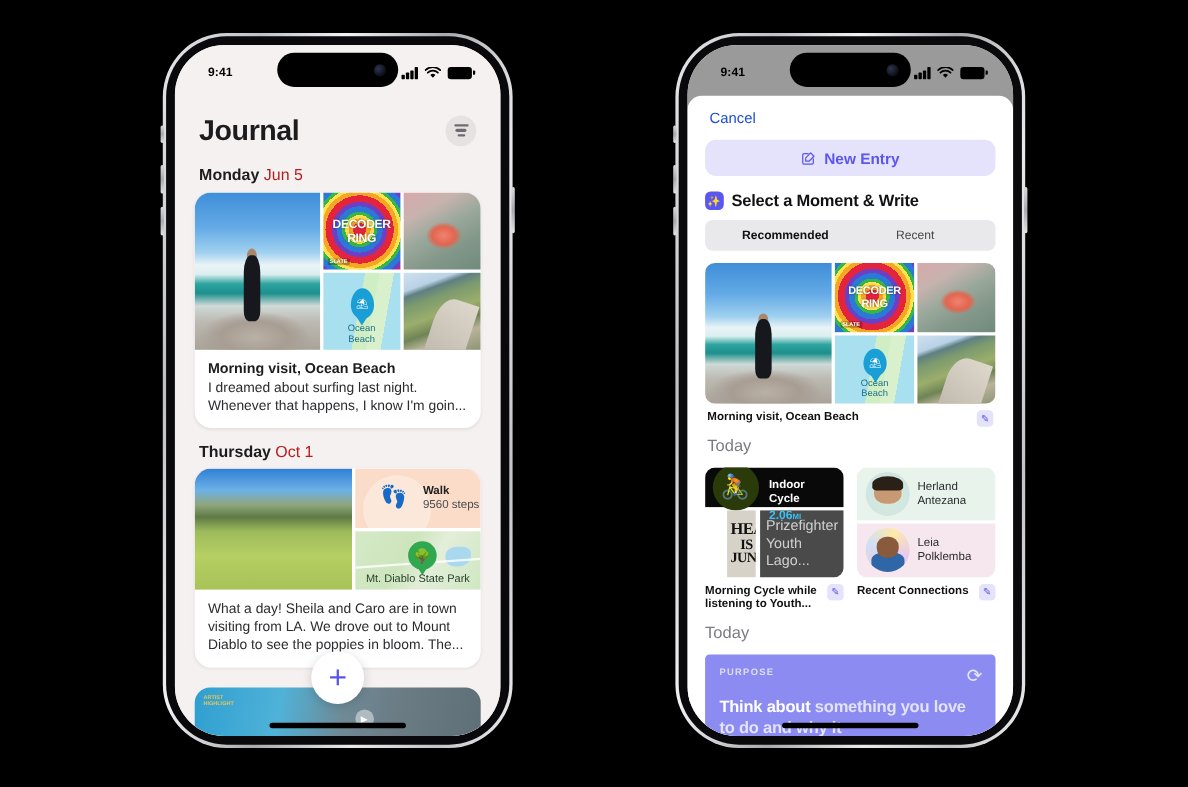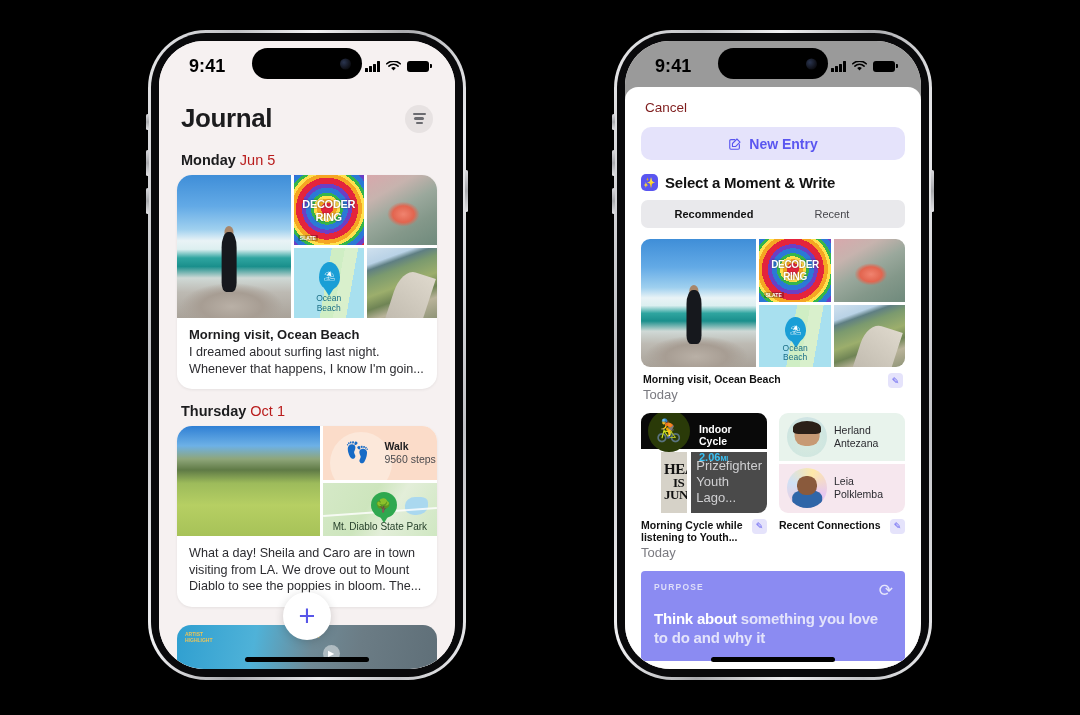--- a/index.html
+++ b/index.html
@@ -35,21 +35,21 @@
     position: absolute; background: linear-gradient(180deg,#d9d9dd,#a9aaae,#e3e3e6);
     border-radius: 2px;
   }
 
   
   .statusbar {
     position: relative; height: 46px;
     display: flex; align-items: center; justify-content: space-between;
     padding: 0 26px 0 30px;
   }
-  .sb-time { font-size: 18px; font-weight: bold; letter-spacing: .1px; color:#000; margin-top:4px;}
+  .sb-time { font-size: 11px; font-weight: bold; letter-spacing: .1px; color:#000; margin-top:4px;}
   .sb-right { display:flex; align-items:center; gap:6px; margin-top:4px;}
   .island {
     position:absolute; left:50%; transform:translateX(-50%);
     top:7px; width:110px; height:31px; border-radius:18px; background:#000;
   }
   .island .lens {
     position:absolute; right:11px; top:50%; transform:translateY(-50%);
     width:11px; height:11px; border-radius:50%;
     background: radial-gradient(circle at 35% 35%, #2a3550 0%, #11131c 60%, #000 100%);
   }
@@ -190,21 +190,21 @@
   .peek-card .pk-t2{position:absolute;left:46%;top:8px;font-size:5px;color:#e8c45a;font-weight:bold;}
   .peek-card .pk-play{position:absolute;left:56%;top:46%;width:17px;height:17px;border-radius:50%;background:rgba(255,255,255,.45);display:flex;align-items:center;justify-content:center;font-size:8px;color:#fff;}
   .homebar{position:absolute;left:50%;transform:translateX(-50%);bottom:7px;width:124px;height:5px;border-radius:3px;background:#000;}
 
   
   .sheet-bg{ background:#9a9a9a; height:100%; position:relative;}
   .sheet{
     position:absolute;left:0;right:0;top:46px;bottom:0;
     background:#fff;border-radius:13px 13px 0 0; overflow:hidden;
   }
-  .s-cancel{ font-size:13.5px; color:#7f1d1d; padding:13px 0 0 20px;}
+  .s-cancel{ font-size:13.5px; color:#1d4ed8; padding:13px 0 0 20px;}
   .s-newentry{
     margin:12px 16px 0 16px;height:33px;border-radius:10px;background:#e5e3fb;
     display:flex;align-items:center;justify-content:center;gap:7px;
     color:#5a56f0;font-size:14px;font-weight:bold;
   }
   .s-sectitle{ display:flex;align-items:center;gap:7px; margin:14px 0 0 16px;}
   .s-badge{
     width:17px;height:17px;border-radius:5px;background:#5a56f0;
     display:flex;align-items:center;justify-content:center;color:#fff;font-size:10px;
   }
@@ -217,21 +217,21 @@
     font-size:11px;color:#46464b;
   }
   .seg div.on{background:#fff;color:#111;font-weight:bold;box-shadow:0 1px 2px rgba(0,0,0,.14);}
 
   .s-list{ padding: 11px 16px 0 16px;}
   .s-card{ background:#fff;}
   .s-grid{ display:grid;grid-template-columns:1.62fr 1fr 1fr;grid-template-rows:1fr 1fr;gap:3px;height:128px;border-radius:9px;overflow:hidden;}
   .s-grid .m1{grid-row:1 / span 2;}
   .s-meta{display:flex;align-items:flex-start;justify-content:space-between;padding:6px 2px 0 2px;}
   .s-mtitle{font-size:10.5px;font-weight:bold;color:#111;line-height:1.2;}
-  .s-msub{font-size:13px;color:#7a7a80;margin-top:1px;}
+  .s-msub{font-size:15px;color:#7a7a80;margin-top:11px;}
   .s-editbtn{width:15px;height:15px;border-radius:4px;background:#e5e3fb;display:flex;align-items:center;justify-content:center;color:#5a56f0;font-size:9px;flex:none;}
 
   .s-row2{ display:grid;grid-template-columns:1fr 1fr;gap:12px;margin-top:11px;}
   .s-mini{ display:grid;grid-template-rows:1fr 1fr;gap:3px;height:100px;border-radius:9px;overflow:hidden;}
   .tile-cycle{background:#090909;position:relative;}
   .tile-cycle .ring{position:absolute;left:7px;top:50%;transform:translateY(-50%);width:42px;height:42px;border-radius:50%;background:#2a3a08;display:flex;align-items:center;justify-content:center;font-size:22px;color:#c6ff1f;}
   .tile-cycle .ct{position:absolute;left:58px;top:10px;}
   .tile-cycle .ct1{font-size:10.5px;font-weight:bold;color:#fff;line-height:1.15;}
   .tile-cycle .ct2{font-size:11px;font-weight:bold;color:#38c2f5;margin-top:4px;}
   .tile-cycle .ct2 em{font-size:7px;font-style:normal;}

